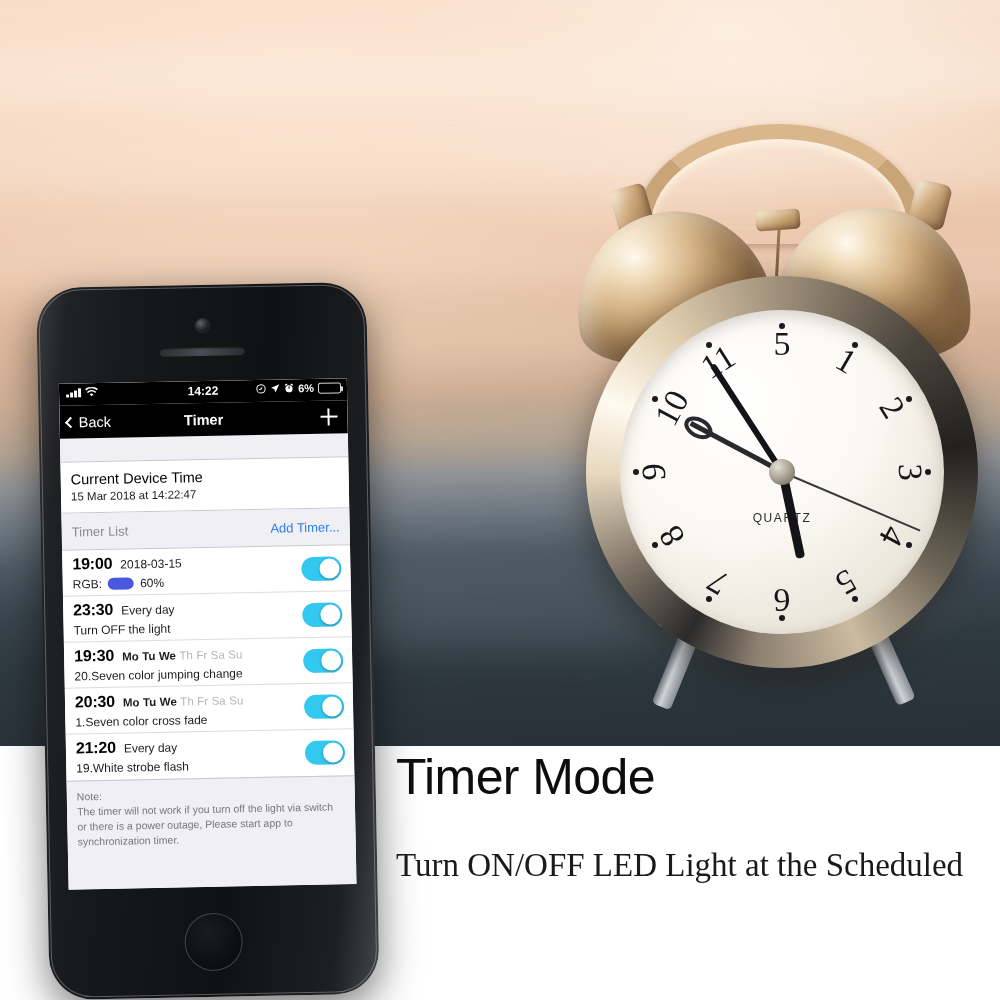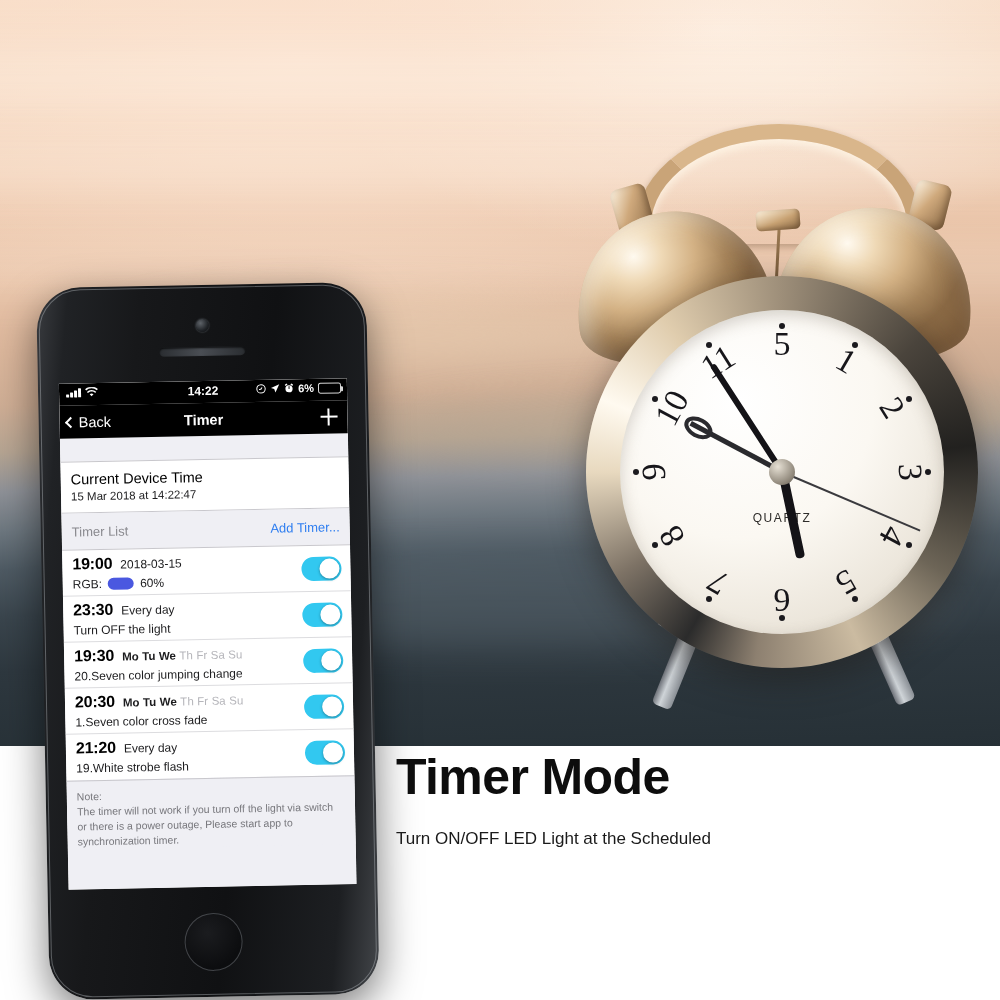--- a/index.html
+++ b/index.html
@@ -286,25 +286,25 @@
     box-shadow:0 1px 3px rgba(0,0,0,.34);
   }
   #note {
     background:#efeff4; border-top:.5px solid #c8c7cc;
     padding:8px 10px 0 10px; font-size:10.5px; line-height:1.42; color:#77777c;
   }
 
   
   #marketing { position:absolute; left:396px; top:752px; width:600px; }
   #headline {
-    font-size:50px; font-weight:700; color:#0d0d0d; letter-spacing:-.6px;
+    font-size:50px; font-weight:400; color:#0d0d0d; letter-spacing:-.6px;
     line-height:1.02;
   }
   .sub-line {
-    font-size:17px; color:#1a1a1a; margin-top:26px; line-height:1.18;
+    font-size:33px; color:#1a1a1a; margin-top:43px; line-height:1.18;font-family:Liberation Serif, serif;
   }
 </style>
 </head>
 <body>
 
 <div id="photo">
   <div class="duvet-fold" style="top:34px;"></div>
   <div class="duvet-fold" style="top:128px;height:70px;opacity:.45;"></div>
   <div class="duvet-fold" style="top:236px;height:64px;opacity:.32;"></div>
   <div class="streak" style="left:120px;top:300px;width:520px;height:70px;background:#e9d2b7;"></div>

